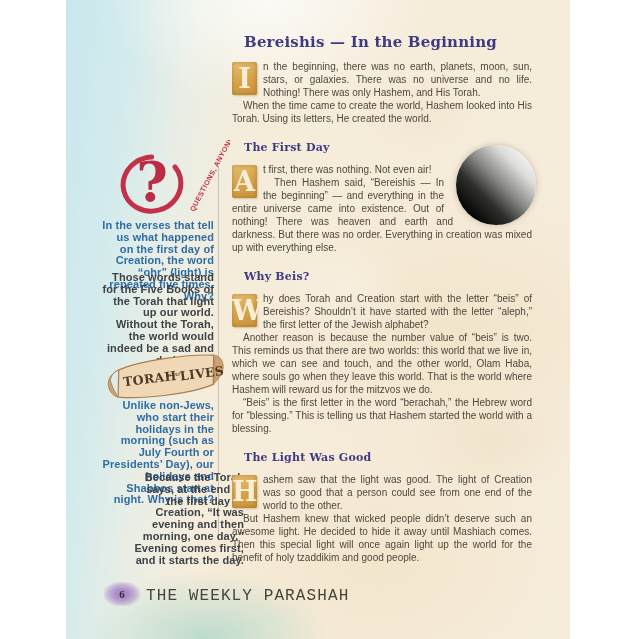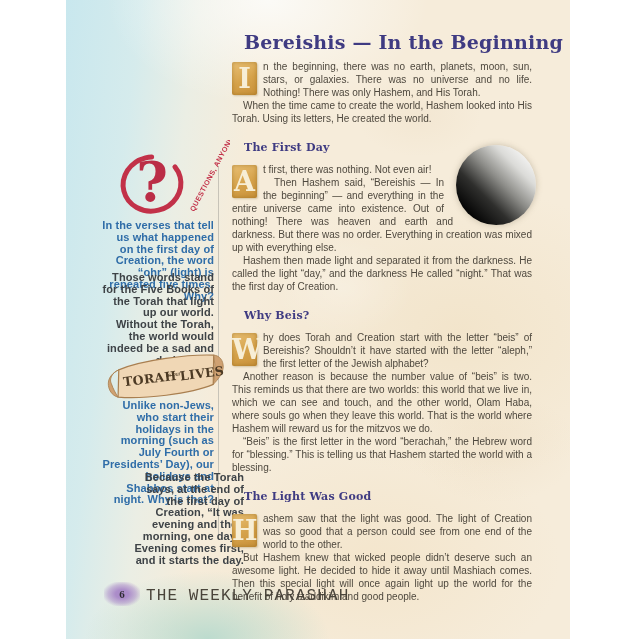--- a/index.html
+++ b/index.html
@@ -21,21 +21,21 @@
   .page::before{ 
     content:"";position:absolute;inset:0;pointer-events:none;
     background:
       radial-gradient(90px 60px at 70% 18%, rgba(216,186,140,0.10), transparent 70%),
       radial-gradient(120px 80px at 85% 70%, rgba(216,186,140,0.12), transparent 70%),
       radial-gradient(100px 70px at 55% 45%, rgba(255,255,255,0.25), transparent 70%);
   }
   
   .main{position:absolute;left:166px;top:30px;width:300px;}
   h1.title{
-    font-family:"DejaVu Serif",serif;font-size:19px;line-height:24px;font-weight:bold;
+    font-family:"DejaVu Serif",serif;font-size:15px;line-height:24px;font-weight:bold;
     color:#3f3b82;margin:0 12px 6px 12px;letter-spacing:0.2px;white-space:nowrap;
   }
   h2.sect{
     font-family:"DejaVu Serif",serif;font-size:11px;line-height:22px;font-weight:bold;
     color:#3f3b82;margin:12px 0 4px 12px;letter-spacing:0.2px;
   }
   .main p{
     font-size:10px;line-height:13px;text-align:justify;color:#4e483e;margin:0;
   }
   .main p.indent{text-indent:11px;}
@@ -124,21 +124,20 @@
       <p class="indent">When the time came to create the world, Hashem looked into His Torah. Using its letters, He created the world.</p>
     </section>
 
     <section>
       <div class="globe"></div>
       <h2 class="sect">The First Day</h2>
       <p>
         <span class="dropcap">A</span><span>t first, there was nothing. Not even air!</span>
       </p>
       <p class="indent">Then Hashem said, “Bereishis — In the beginning” — and everything in the entire universe came into existence. Out of nothing! There was heaven and earth and darkness. But there was no order. Everything in creation was mixed up with everything else.</p>
-      <p class="indent">Hashem then made light and separated it from the darkness. He called the light “day,” and the darkness He called “night.” That was the first day of Creation.</p>
     </section>
 
     <section>
       <h2 class="sect">Why Beis?</h2>
       <p>
         <span class="dropcap">W</span><span>hy does Torah and Creation start with the letter “beis” of Bereishis? Shouldn’t it have started with the letter “aleph,” the first letter of the Jewish alphabet?</span>
       </p>
       <p class="indent">Another reason is because the number value of “beis” is two. This reminds us that there are two worlds: this world that we live in, which we can see and touch, and the other world, Olam Haba, where souls go when they leave this world. That is the world where Hashem will reward us for the mitzvos we do.</p>
       <p class="indent">“Beis” is the first letter in the word “berachah,” the Hebrew word for “blessing.” This is telling us that Hashem started the world with a blessing.</p>
     </section>

